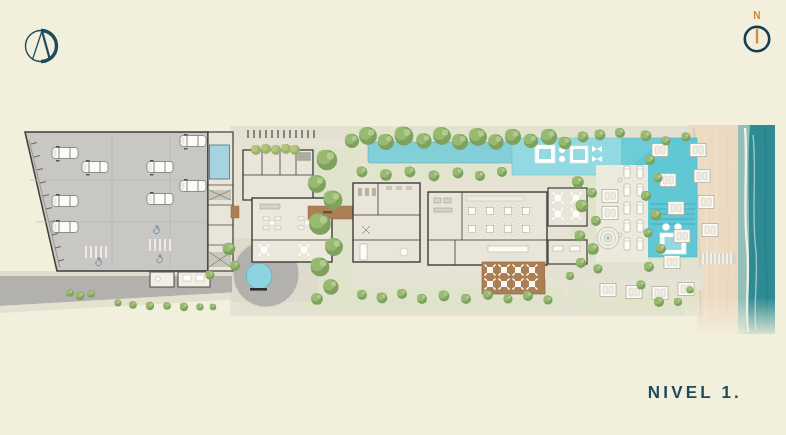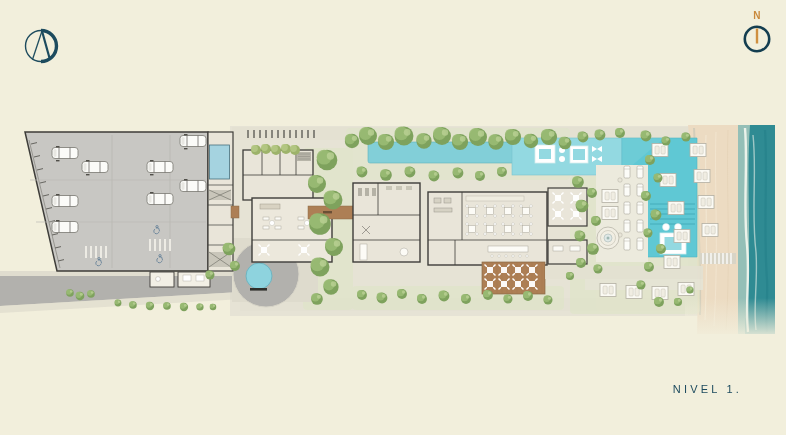--- a/index.html
+++ b/index.html
@@ -8,21 +8,21 @@
     --small_pool:#a5d3e0; --ocean:#2f8b93; --sand:#ecdbc2; --garage:#c8c7c3;
     --road:#b2b1ad; --floor:#e9e5d9; --wall:#3e3d39; --wood_deck:#ad7f55;
     --tree_green:#7ea25d; --lawn:#dfe5c8; --path:#e3e0d2;
   }
   html,body{margin:0;padding:0}
   body{background:#888;font-family:"Liberation Sans",sans-serif}
   .stage{position:relative;width:786px;height:435px;background:var(--background);overflow:hidden;margin:0 auto}
   .logo{position:absolute;left:22px;top:25px;width:38px;height:40px}
   .compass{position:absolute;left:736px;top:10px;width:42px;text-align:center}
   .compass .n{display:block;font-size:10px;font-weight:bold;letter-spacing:.5px;color:var(--accent_orange);margin-bottom:1px}
-  .level-label{position:absolute;right:44px;top:383px;font-size:11px;font-weight:400;letter-spacing:3.2px;color:var(--navy)}
+  .level-label{position:absolute;right:44px;top:383px;font-size:17px;font-weight:700;letter-spacing:3.2px;color:var(--navy)}
   .plan-wrap{position:absolute;left:0;top:0;width:786px;height:435px}
   svg{display:block}
   .f-pool{fill:var(--pool_teal)} .f-upper{fill:var(--upper_pool)} .f-lap{fill:var(--lap_pool)}
   .f-pond{fill:var(--pond)} .f-small{fill:var(--small_pool)} .f-ocean{fill:var(--ocean)}
   .f-sand{fill:var(--sand)} .f-garage{fill:var(--garage)} .f-road{fill:var(--road)}
   .f-floor{fill:var(--floor)} .f-wood{fill:var(--wood_deck)} .f-lawn{fill:var(--lawn)} .f-path{fill:var(--path)}
   .wall{stroke:var(--wall)} .tree-base{fill:var(--tree_green)}
 </style>
 </head>
 <body>

